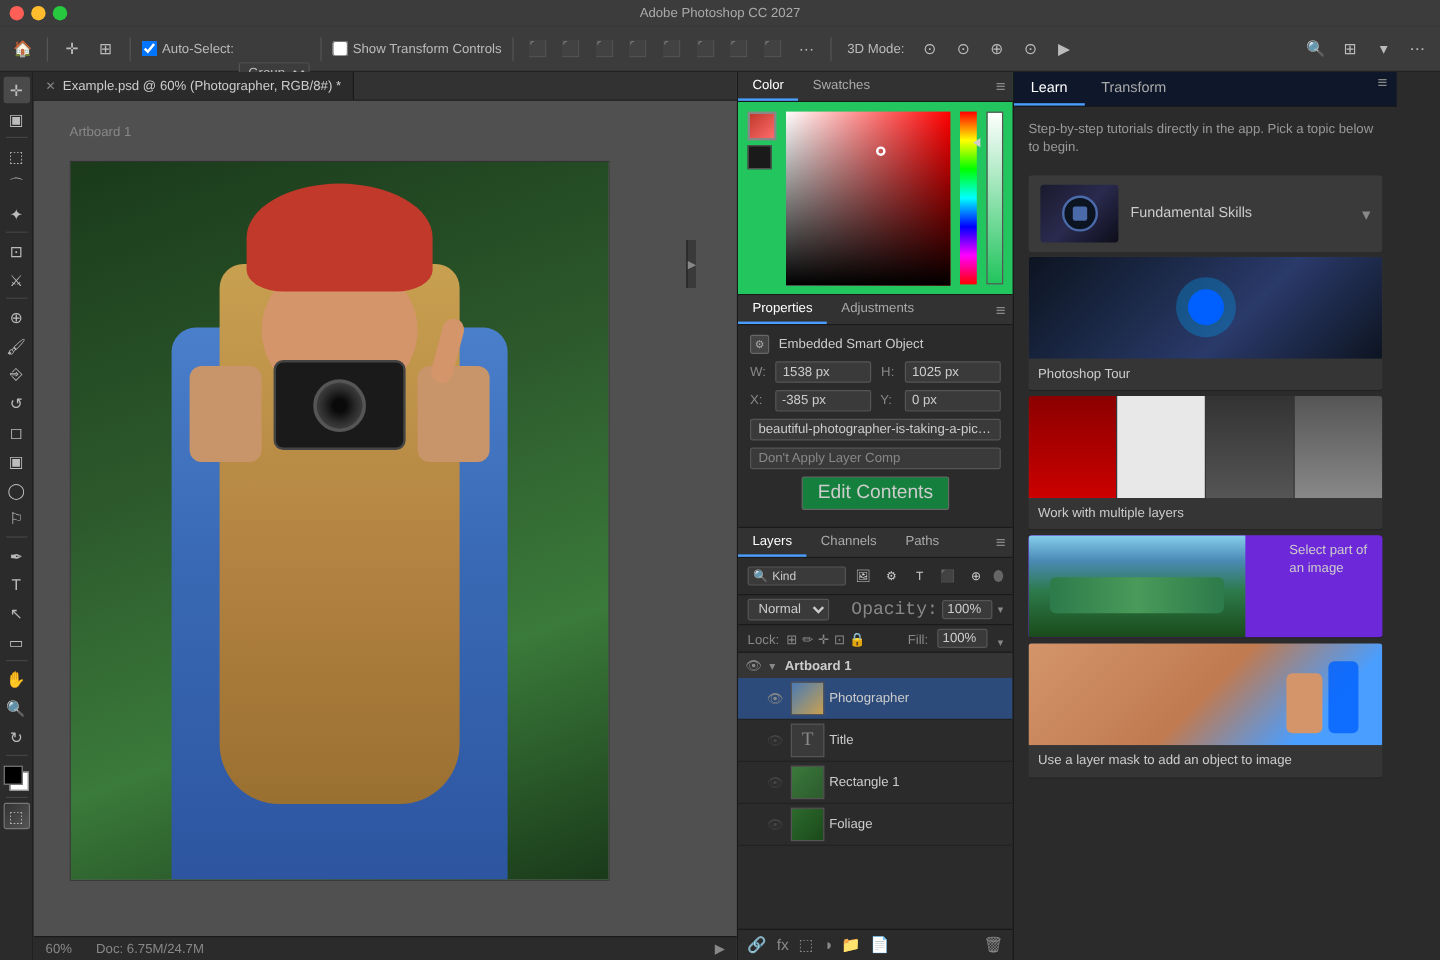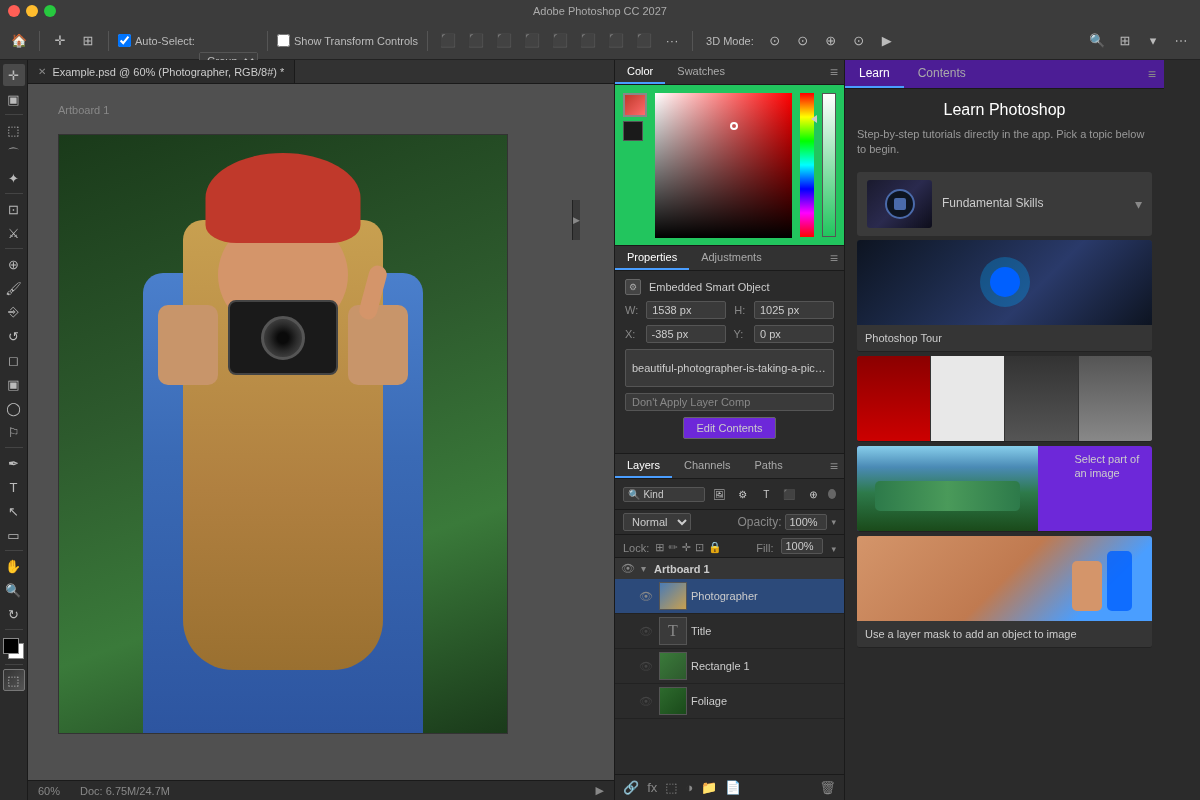--- a/index.html
+++ b/index.html
@@ -256,32 +256,32 @@
       width: 80px; border-radius: 2px;
     }
     .smart-obj-icon {
       width: 16px; height: 16px; background: #444;
       border: 1px solid #666; border-radius: 2px;
       display: inline-flex; align-items: center; justify-content: center;
       font-size: 9px; color: #aaa;
     }
     .prop-filename {
       background: #3a3a3a; border: 1px solid #555;
-      color: #ccc; font-size: 11px; padding: 12px 6px;
+      color: #ccc; font-size: 11px; padding: 2px 6px;
       border-radius: 2px; width: 100%;
       white-space: nowrap; overflow: hidden; text-overflow: ellipsis;
     }
     .prop-dropdown {
       background: #3a3a3a; border: 1px solid #555;
       color: #888; font-size: 11px; padding: 2px 6px;
       border-radius: 2px; width: 100%;
     }
     .edit-btn {
-      background: #6d28d9; border: 1px solid #666;
-      color: #ccc; font-size: 11px; padding: 4px 12px;
+      background: #15803d; border: 1px solid #666;
+      color: #ccc; font-size: 16px; padding: 4px 12px;
       border-radius: 2px; cursor: pointer;
       display: block; margin: 0 auto;
     }
 
     
     #layers-panel {
       flex: 1;
       background: #2b2b2b;
       display: flex;
       flex-direction: column;
@@ -359,21 +359,21 @@
     #learn-panel {
       width: 320px;
       background: #2b2b2b;
       border-left: 1px solid #1a1a1a;
       display: flex;
       flex-direction: column;
       overflow: hidden;
     }
     .learn-panel-tabs {
       display: flex; border-bottom: 1px solid #1a1a1a;
-      background: #4c1d95; align-items: center;
+      background: #0f172a; align-items: flex-start;
     }
     .learn-panel-tab {
       padding: 6px 14px; font-size: 12px; color: #aaa;
       cursor: pointer; border-bottom: 2px solid transparent;
     }
     .learn-panel-tab.active { color: #fff; border-bottom: 2px solid #4a9eff; }
     .learn-menu-btn { margin-left: auto; margin-right: 8px; color: #888; cursor: pointer; font-size: 14px; }
     .learn-content { flex: 1; overflow-y: auto; padding: 12px; }
     .learn-title { font-size: 16px; color: #fff; text-align: center; margin-bottom: 8px; font-weight: 300; }
     .learn-subtitle { font-size: 11px; color: #999; text-align: left; margin-bottom: 14px; line-height: 1.4; }
@@ -637,21 +637,21 @@
           <div class="toolbar-icon" style="font-size:10px;">⊕</div>
           <div style="margin-left:auto; width:10px; height:10px; background:#666; border-radius:50%;"></div>
         </div>
         <div class="layers-row2">
           <select class="layers-select">
             <option>Normal</option>
             <option>Multiply</option>
             <option>Screen</option>
           </select>
           <div class="layers-opacity">
-            <span style="color:#888; font-size:12px;">Opacity:</span>
+            <span style="color:#888; font-size:15px;font-family:Liberation Mono, monospace;">Opacity:</span>
             <input type="text" value="100%" style="width: 42px; background: rgb(58, 58, 58); border: 1px solid rgb(85, 85, 85); color: rgb(204, 204, 204); font-size: 11px; padding: 1px 3px; border-radius: 2px;">
             <span style="color:#888; font-size:9px;">▾</span>
           </div>
         </div>
         <div class="layers-lock-row">
           <span class="lock-label">Lock:</span>
           <div class="lock-icons">
             <span class="lock-icon">⊞</span>
             <span class="lock-icon">✏</span>
             <span class="lock-icon">✛</span>
@@ -699,25 +699,24 @@
           <span class="layers-bottom-icon">📁</span>
           <span class="layers-bottom-icon">📄</span>
           <span class="layers-bottom-icon" style="margin-left:auto;">🗑</span>
         </div>
       </div>
     </div>
 
     <div id="learn-panel">
       <div class="learn-panel-tabs">
         <div class="learn-panel-tab active">Learn</div>
-        <div class="learn-panel-tab">Contents</div>
+        <div class="learn-panel-tab">Transform</div>
         <div class="learn-menu-btn">≡</div>
       </div>
       <div class="learn-content">
-        <div class="learn-title">Learn Photoshop</div>
         <div class="learn-subtitle">Step-by-step tutorials directly in the app. Pick a topic below to begin.</div>
 
         <div class="skill-section">
           <div class="skill-header">
             <div style="width:65px; height:48px; border-radius:3px; overflow:hidden; flex-shrink:0; background:linear-gradient(135deg, #1a1a2e 0%, #2a2a4e 50%, #0d0d1a 100%);">
               <div style="width:100%; height:100%; display:flex; align-items:center; justify-content:center;">
                 <div style="width:30px; height:30px; border:2px solid #4a6aaa; border-radius:50%; background:#0d1421; display:flex; align-items:center; justify-content:center;">
                   <div style="width:12px; height:12px; background:#4a6aaa; border-radius:2px;"></div>
                 </div>
               </div>
@@ -741,20 +740,23 @@
 
         <div class="tutorial-card" style="flex-direction:column; margin-bottom:4px; border-radius:3px; overflow:hidden; background:#353535;">
           <div class="tutorial-thumb-img" style="height:85px; overflow:hidden;">
             <div style="width:100%; height:85px; display:flex; gap:1px;">
               <div style="flex:1; background:linear-gradient(180deg, #8B0000 0%, #cc0000 100%);"></div>
               <div style="flex:1; background:#e8e8e8;"></div>
               <div style="flex:1; background:linear-gradient(180deg, #333 0%, #555 100%);"></div>
               <div style="flex:1; background:linear-gradient(180deg, #555 0%, #888 100%);"></div>
             </div>
           </div>
+          <div class="tutorial-info">
+            <div class="tutorial-title">Work with multiple layers</div>
+          </div>
         </div>
 
         <div class="tutorial-card" style="flex-direction:row; margin-bottom:4px; border-radius:3px; overflow:hidden; background:#6d28d9;gap:28px;">
           <div class="tutorial-thumb-img" style="height:85px; overflow:hidden;">
             <div style="width:100%; height:85px; background:linear-gradient(180deg, #87ceeb 0%, #4a8ab5 25%, #2d7a4a 55%, #1a4a1a 100%); position:relative;">
               <div style="position:absolute; bottom:20px; left:10%; width:80%; height:30px; background:linear-gradient(90deg, #2d7a4a, #4a9a5a, #2d7a4a); border-radius:5px;"></div>
             </div>
           </div>
           <div class="tutorial-info">
             <div class="tutorial-title">Select part of an image</div>

